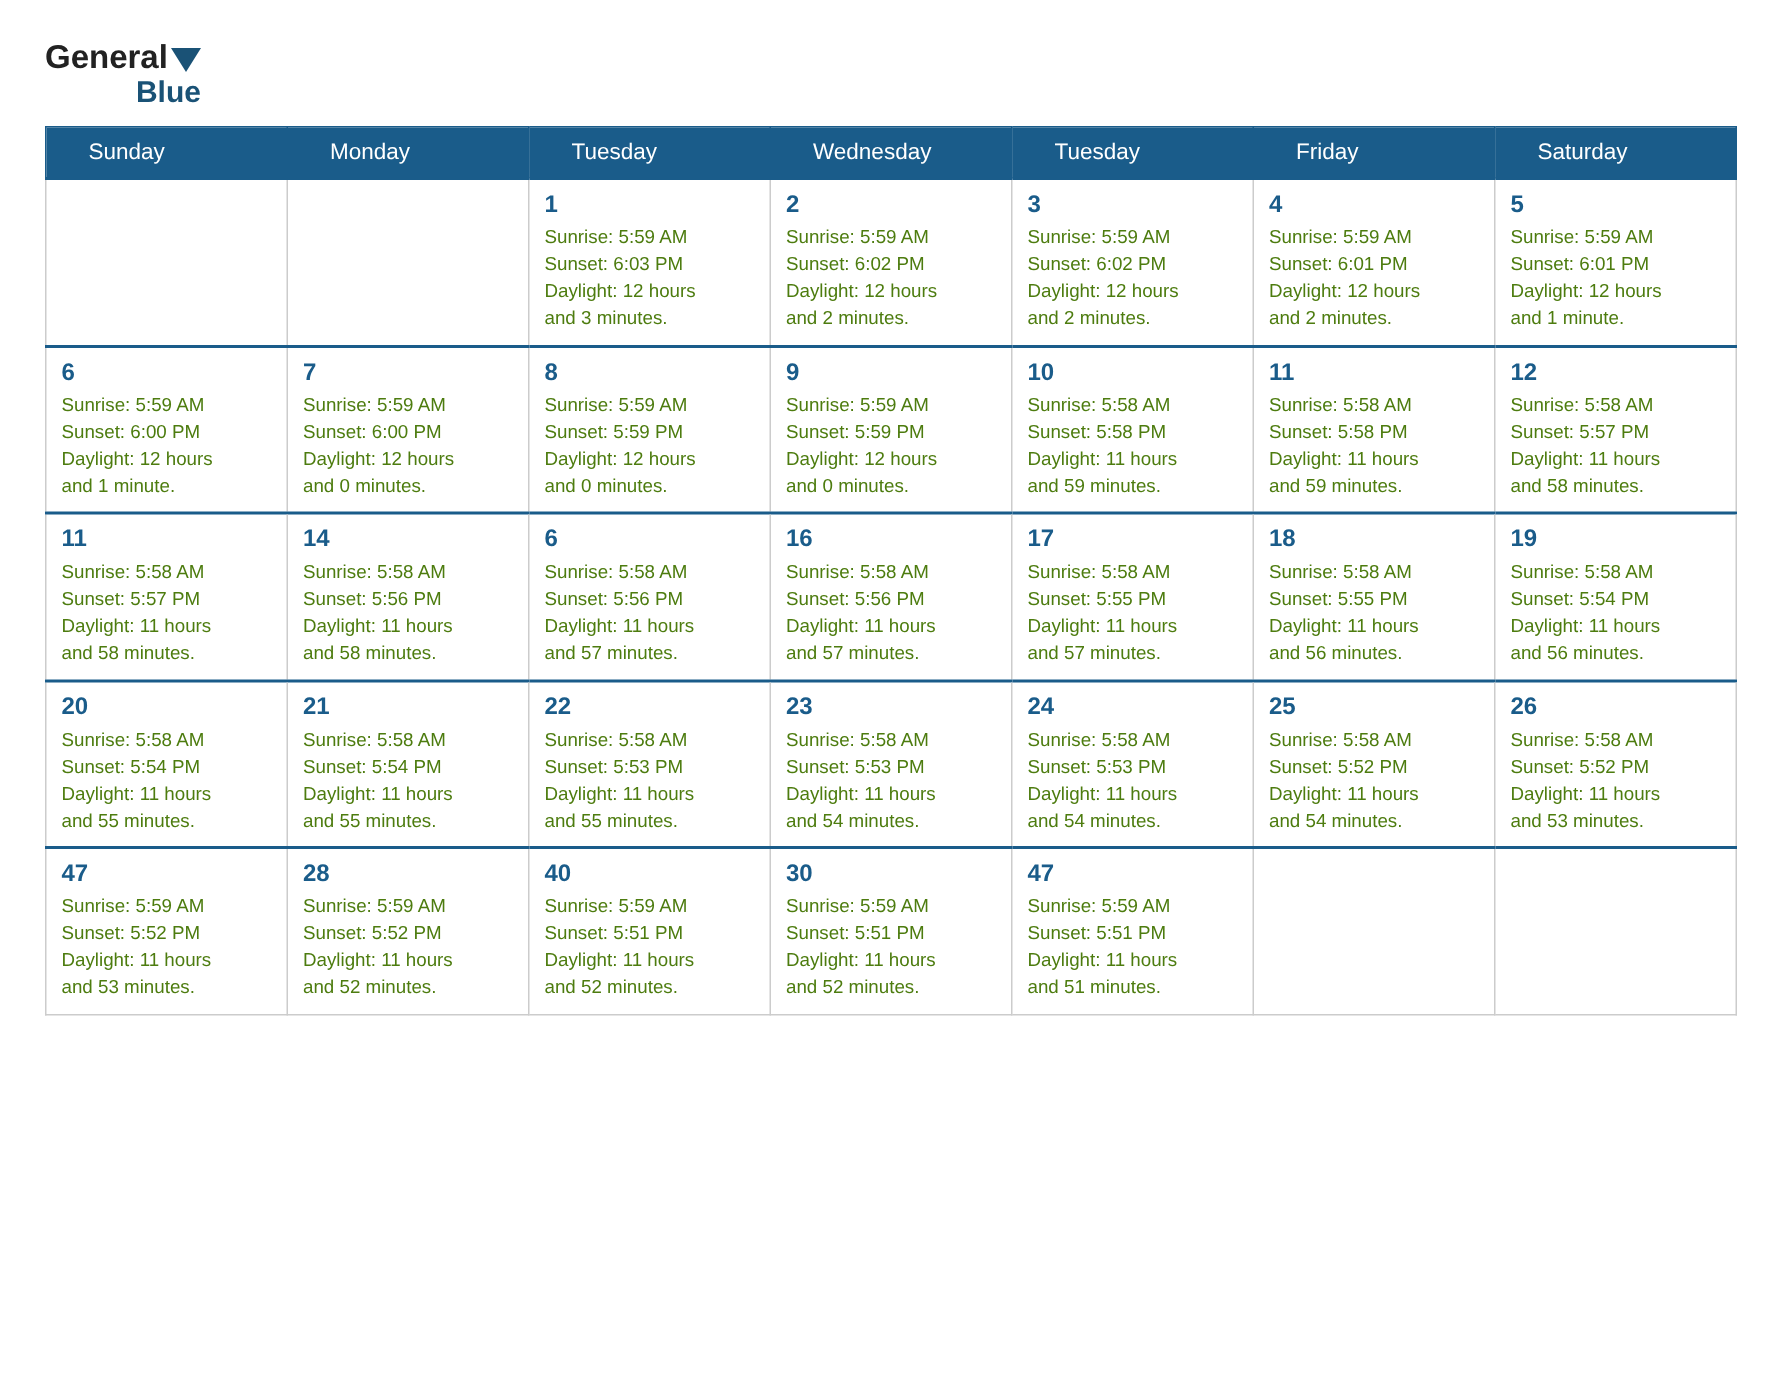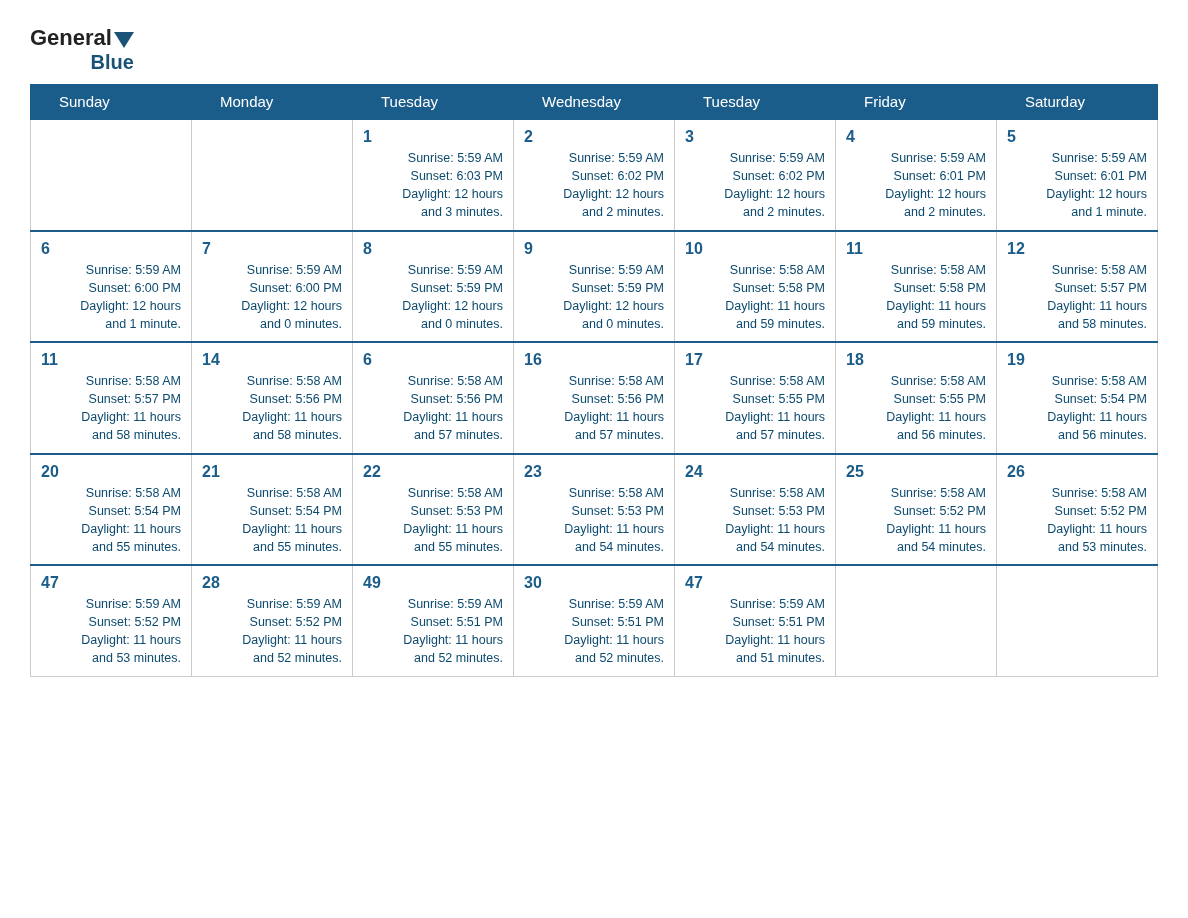--- a/index.html
+++ b/index.html
@@ -89,23 +89,22 @@
     }
     .calendar td .day-num {
       font-size: 16px;
       font-weight: bold;
       color: #1a5c8a;
       display: block;
       margin-bottom: 3px;
     }
     .calendar td .day-info {
       font-size: 12.5px;
-      color: #0c4a6e;
+      color: #4d7c0f;
       line-height: 1.45;
-      text-align: right;
     }
     .calendar tr td {
       border-top: 2px solid #1a5c8a;
     }
     .calendar tr td.empty {
       background: #fff;
     }
   </style>
 </head>
 <body>
@@ -340,21 +339,21 @@
 and 53 minutes.</div>
         </td>
         <td>
           <span class="day-num">28</span>
           <div class="day-info" style="white-space: pre-line;">Sunrise: 5:59 AM
 Sunset: 5:52 PM
 Daylight: 11 hours
 and 52 minutes.</div>
         </td>
         <td>
-          <span class="day-num">49</span>
+          <span class="day-num">40</span>
           <div class="day-info" style="white-space: pre-line;">Sunrise: 5:59 AM
 Sunset: 5:51 PM
 Daylight: 11 hours
 and 52 minutes.</div>
         </td>
         <td>
           <span class="day-num">30</span>
           <div class="day-info" style="white-space: pre-line;">Sunrise: 5:59 AM
 Sunset: 5:51 PM
 Daylight: 11 hours

